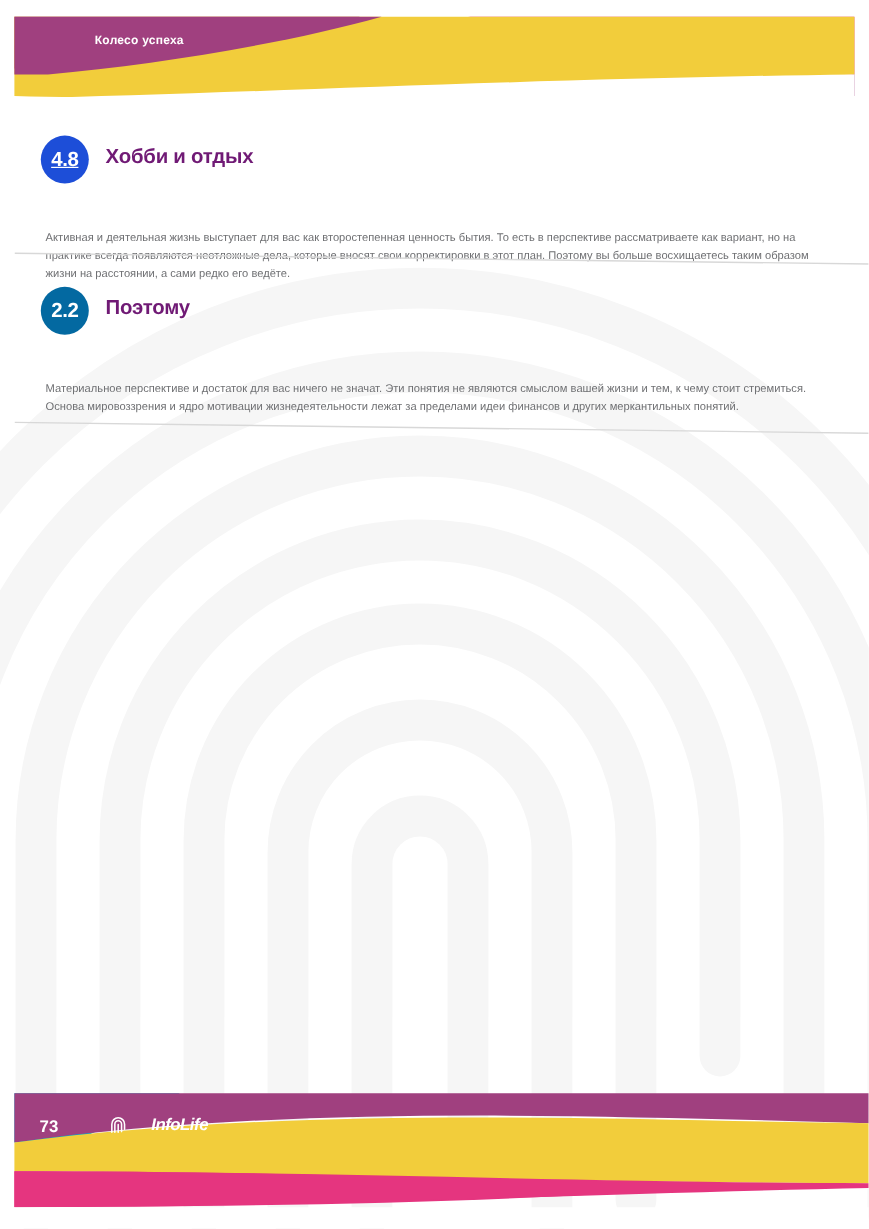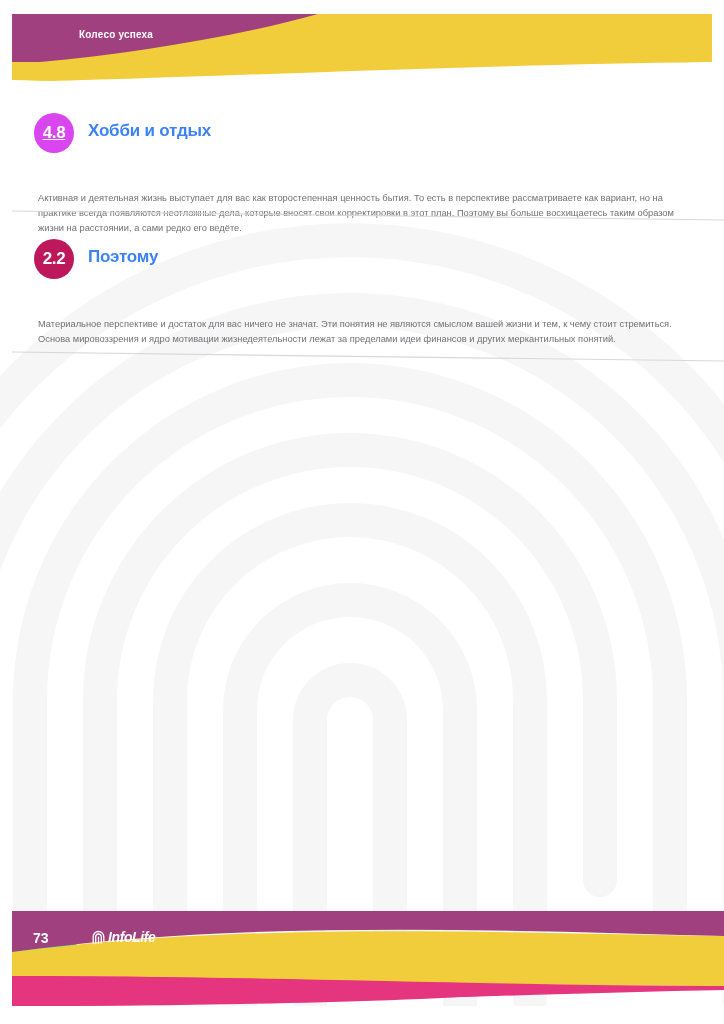--- a/index.html
+++ b/index.html
@@ -92,21 +92,21 @@
     justify-content: center;
     letter-spacing: -0.3px;
   }
 
   .section-title {
     position: absolute;
     left: 88px;
     top: 8px;
     font-size: 17px;
     font-weight: bold;
-    color: #3b82f6;
+    color: #701a75;
     letter-spacing: -0.2px;
   }
 
   .section-body {
     position: absolute;
     left: 38px;
     width: 645px;
     font-size: 9.3px;
     line-height: 15px;
     color: #6f7073;
@@ -141,21 +141,21 @@
     font-weight: bold;
     z-index: 7;
   }
   #logo {
     position: absolute;
     left: 92px;
     top: 929px;
     z-index: 7;
     display: flex;
     align-items: center;
-    gap: 3px;
+    gap: 21px;
   }
   #logo-text {
     color: #ffffff;
     font-size: 14px;
     font-weight: bold;
     font-style: italic;
     letter-spacing: -0.4px;
   }
 </style>
 </head>
@@ -194,34 +194,34 @@
     <path d="M 12 82 C 200 78 420 66 712 62 L 712 100 L 12 100 Z" fill="#ffffff"></path>
 
     <path d="M 12 14 L 318 14 C 240 36 130 54 40 62 L 12 62 Z" fill="#a0407f"></path>
   </svg>
   <div id="header-title">Колесо успеха</div>
 
   <div id="content">
 
     <div class="section" style="top:113px;">
       <div class="section-head">
-        <div class="badge" style="background:#d946ef;text-decoration:underline;">4.8</div>
+        <div class="badge" style="background:#1d4ed8;text-decoration:underline;">4.8</div>
         <div class="section-title">Хобби и отдых</div>
       </div>
       <div class="section-body" style="top:44px;">Активная и деятельная жизнь выступает для вас как второстепенная ценность бытия. То есть в перспективе рассматриваете как вариант, но на практике всегда появляются неотложные дела, которые вносят свои корректировки в этот план. Поэтому вы больше восхищаетесь таким образом жизни на расстоянии, а сами редко его ведёте.</div>
       <div class="divider" style="top:96px;">
         <svg viewBox="0 0 712 14" preserveAspectRatio="none" width="712" height="14">
           <line x1="0" y1="2" x2="712" y2="11" stroke="#d8d8d8" stroke-width="1.2"></line>
         </svg>
       </div>
     </div>
 
     <div class="section" style="top:239px;">
       <div class="section-head">
-        <div class="badge" style="background:#be185d;">2.2</div>
+        <div class="badge" style="background:#0369a1;">2.2</div>
         <div class="section-title">Поэтому</div>
       </div>
       <div class="section-body" style="top:44px;">Материальное перспективе и достаток для вас ничего не значат. Эти понятия не являются смыслом вашей жизни и тем, к чему стоит стремиться. Основа мировоззрения и ядро мотивации жизнедеятельности лежат за пределами идеи финансов и других меркантильных понятий.</div>
       <div class="divider" style="top:111px;">
         <svg viewBox="0 0 712 14" preserveAspectRatio="none" width="712" height="14">
           <line x1="0" y1="2" x2="712" y2="11" stroke="#d8d8d8" stroke-width="1.2"></line>
         </svg>
       </div>
     </div>
 

